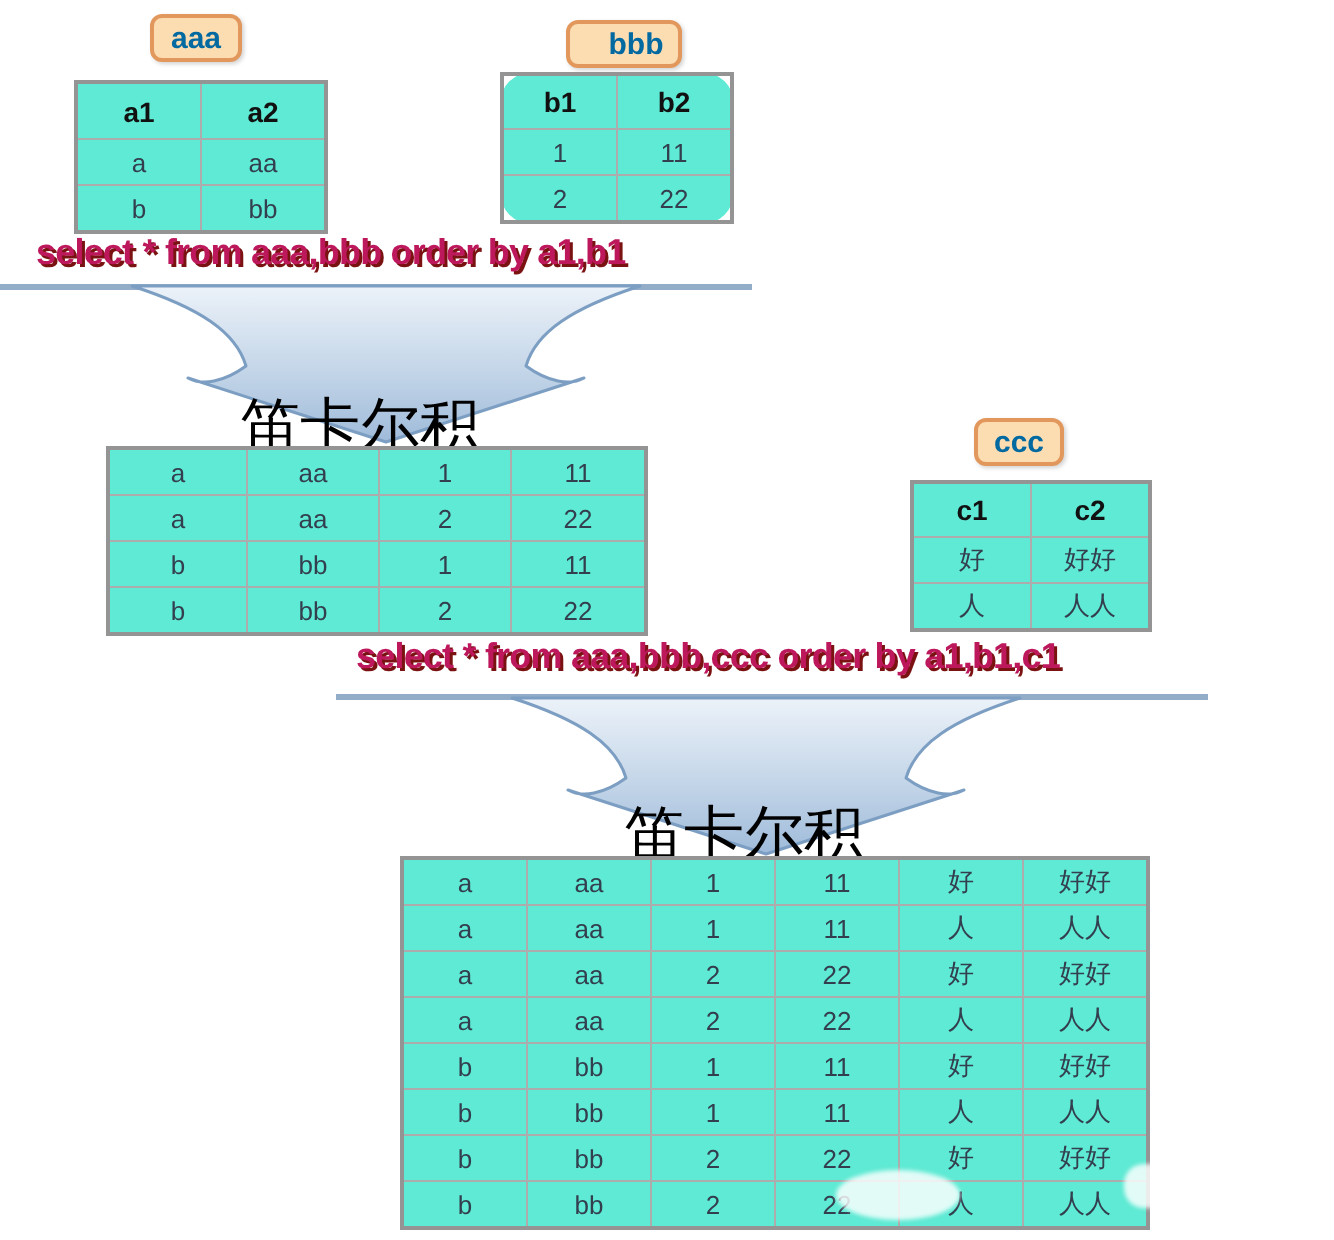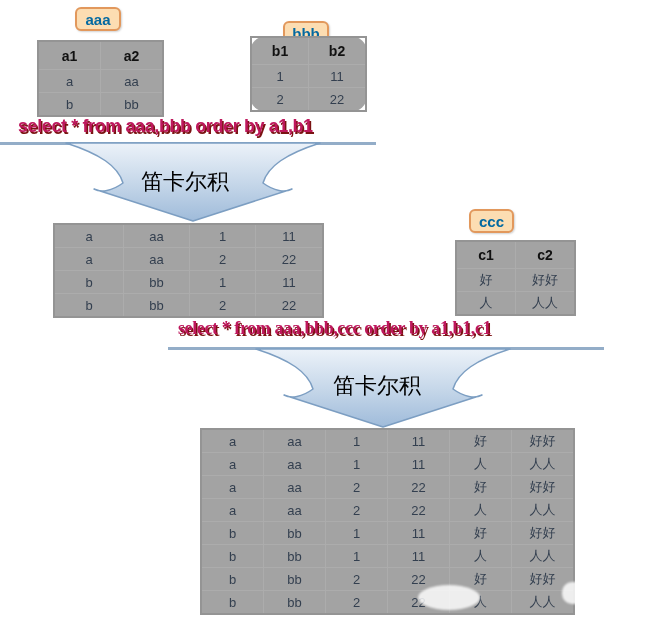--- a/index.html
+++ b/index.html
@@ -9,21 +9,21 @@
   }
   
   .badge{
     position:absolute;display:flex;align-items:center;justify-content:center;
     background:#FCDDB2;border:2px solid #E2985C;border-radius:6px;
     font-weight:bold;font-size:15px;color:#0369a1;
     box-shadow:1px 1px 2px rgba(0,0,0,.18);
   }
   
   table.dtable{
-    position:absolute;border-collapse:collapse;background:#a3a3a3;
+    position:absolute;border-collapse:collapse;background:#5eead4;
     border:2px solid #949494;table-layout:fixed;
   }
   .dtable th,.dtable td{
     border:1px solid #ACACAC;text-align:center;vertical-align:middle;
     padding:0;overflow:hidden;white-space:nowrap;
   }
   .dtable th{font-size:14px;font-weight:bold;color:#111;height:26px;}
   .dtable td{font-size:13px;color:#333F4F;height:22px;}
   .t-aaa th{height:27px;} .t-aaa td{width:61px;}
   .t-bbb td{width:56px;}  .t-ccc td{width:58px;}
@@ -33,42 +33,42 @@
   
   .sql{
     position:absolute;font-weight:bold;font-size:18px;letter-spacing:-.4px;
     color:#be185d;text-shadow:1.5px 1.5px 0 #7A1212;white-space:nowrap;
   }
   
   .hline{position:absolute;height:3px;background:#93ADC8;}
   
   .arrow{position:absolute;width:270px;height:82px;}
   .arrow-label{
-    position:absolute;width:130px;text-align:center;color:#000;
+    position:absolute;width:130px;color:#000;
     font-family:"Liberation Serif","DejaVu Serif",serif;
-    font-size:22px;line-height:36px;white-space:nowrap;
+    font-size:30px;line-height:36px;white-space:nowrap;margin-top:32px;
   }
   
   .wm-text{position:absolute;color:#9B9B9B;font-size:19px;white-space:nowrap;margin-top:44px;}
   .wm-blob{position:absolute;background:rgba(255,255,255,.82);filter:blur(1px);}
   .wm-blob.ellipse{border-radius:50%;}
   .wm-blob.pill{border-radius:10px;}
 </style>
 </head>
 <body>
 
 <div class="stage">
 
   <div class="badge" style="left:75px;top:7px;width:42px;height:20px;">
     <span>aaa</span>
   </div>
-  <div class="badge" style="left:283px;top:21px;width:42px;height:20px;">
+  <div class="badge" style="left:283px;top:10px;width:42px;height:20px;padding-left:12px;">
     <span>bbb</span>
   </div>
-  <div class="badge" style="left:469px;top:209px;width:41px;height:20px;">
+  <div class="badge" style="left:487px;top:209px;width:41px;height:20px;">
     <span>ccc</span>
   </div>
 
   <table class="dtable t-aaa" style="left:37px;top:40px;">
     <thead>
         <tr>
           <th>a1</th>
           <th>a2</th>
         </tr>
       </thead>
@@ -116,21 +116,21 @@
           <td>好好</td>
         </tr>
         <tr>
           <td>人</td>
           <td>人人</td>
         </tr>
       </tbody>
   </table>
 
   <div class="sql" style="left:18px;top:116px;">select * from aaa,bbb order by a1,b1</div>
-  <div class="sql" style="left:178px;top:318px;font-family:Liberation Serif, serif;">select * from aaa,bbb,ccc order by a1,b1,c1</div>
+  <div class="sql" style="left:178px;top:318px;">select * from aaa,bbb,ccc order by a1,b1,c1</div>
 
   <div class="hline" style="left:0;top:142px;width:376px;"></div>
   <div class="hline" style="left:168px;top:347px;width:436px;"></div>
 
   <svg class="arrow" style="left:58px;top:142px;" viewBox="0 0 270 82">
     <defs>
       <linearGradient id="ag1" x1="0" y1="0" x2="0" y2="1">
         <stop offset="0" stop-color="#ECF2F9"></stop>
         <stop offset="0.55" stop-color="#C3D5E8"></stop>
         <stop offset="1" stop-color="#9FBBDA"></stop>

